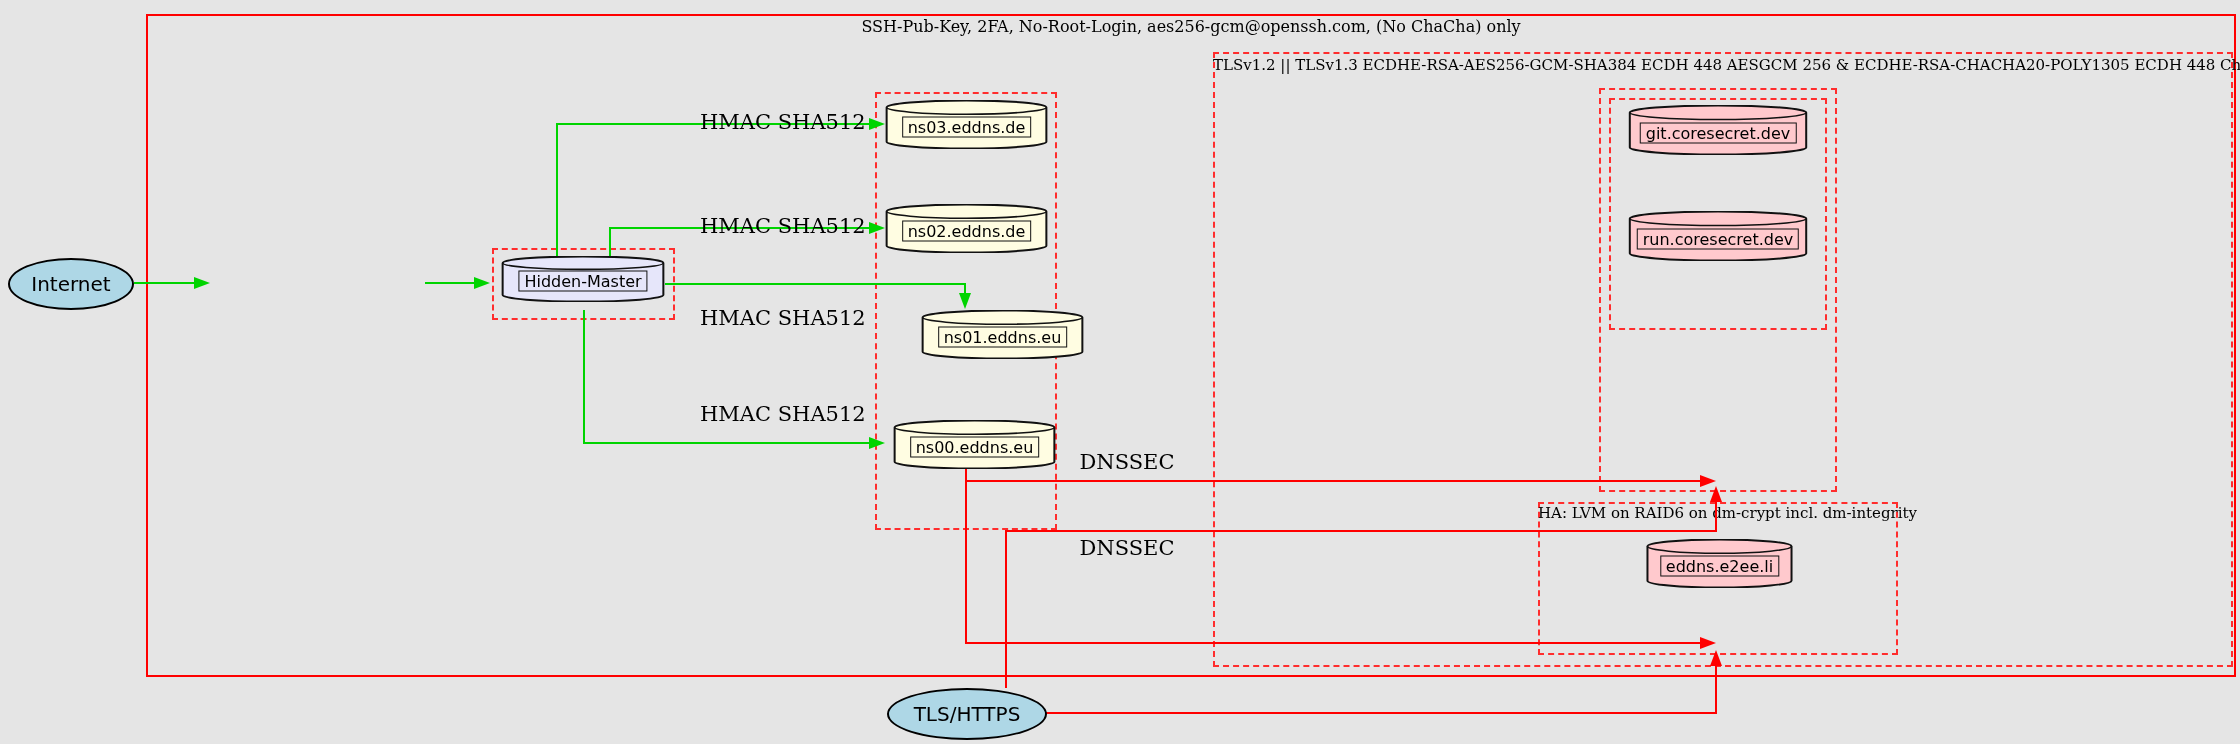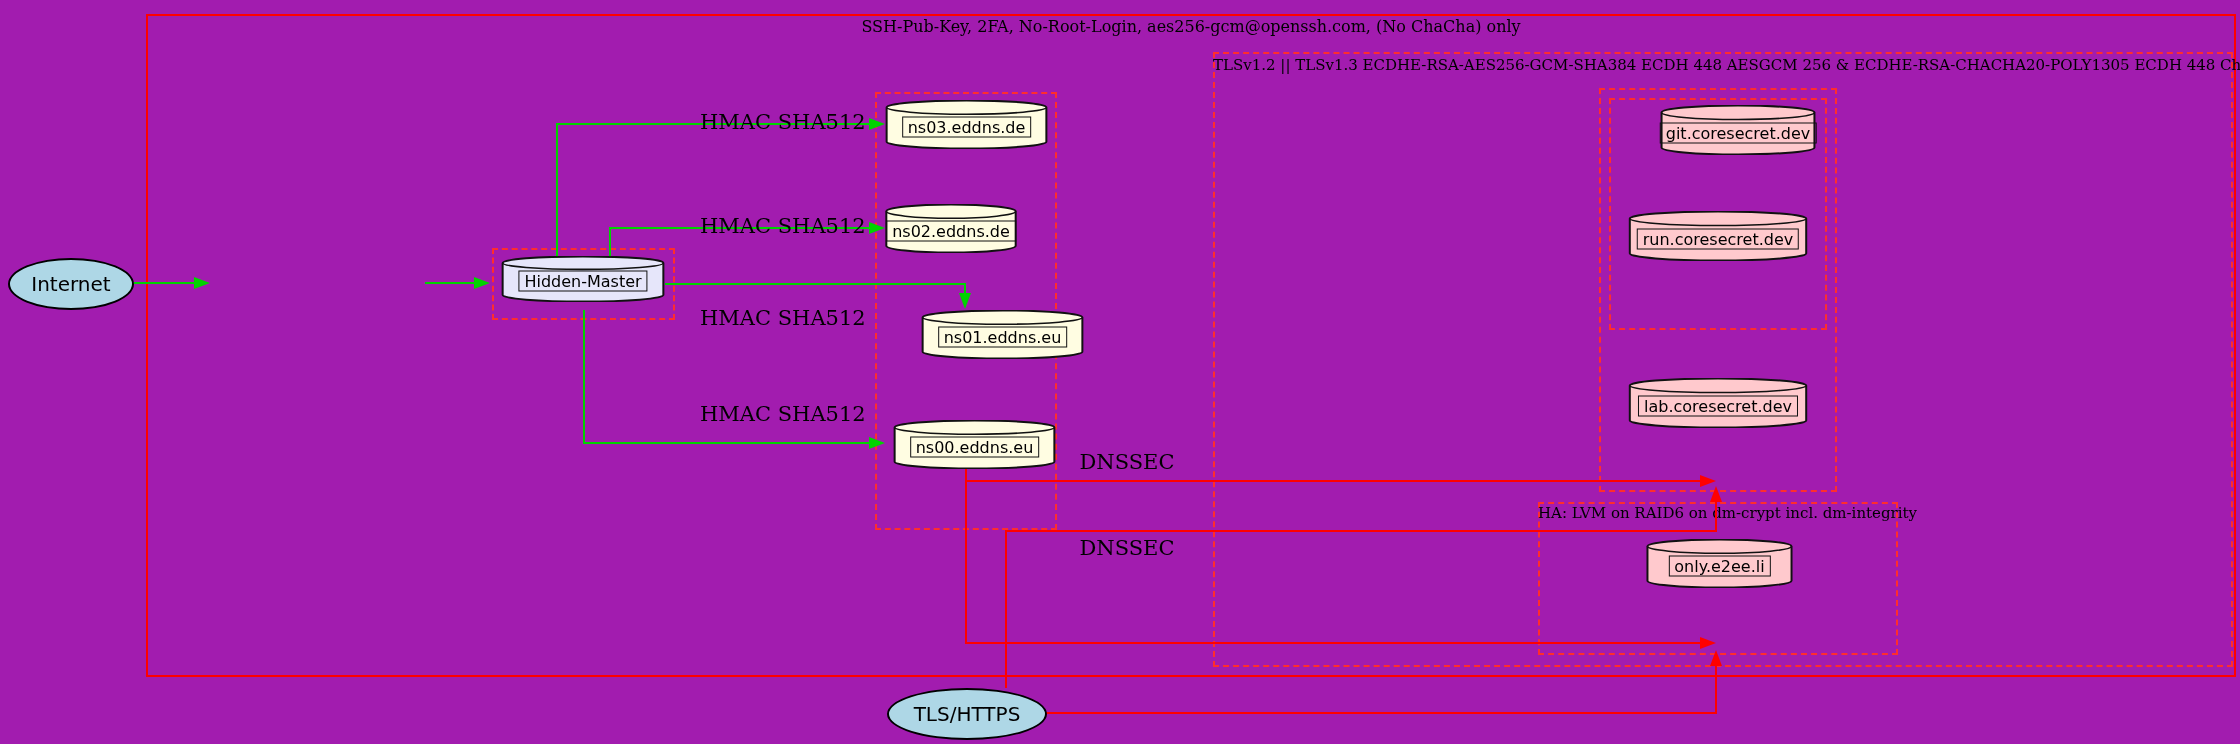--- a/index.html
+++ b/index.html
@@ -1,17 +1,17 @@
 <!DOCTYPE html>
 <html><head>
 <meta charset="utf-8">
 <title>DNS / TLS Infrastructure Diagram</title>
 <style>
   html,body{margin:0;padding:0;background:#fff;}
-  .canvas{position:relative;width:2240px;height:744px;background:#a21caf;overflow:hidden;
+  .canvas{position:relative;width:2240px;height:744px;background:#e5e5e5;overflow:hidden;
           font-family:"DejaVu Sans","Liberation Sans",sans-serif;color:#000;}
   
   .box{position:absolute;box-sizing:border-box;}
   .solid{border:2px solid #ff0000;}
   .dash{border:2px dashed #ff2d2d;}
   .clabel{position:absolute;font-family:"DejaVu Serif","Liberation Serif",serif;
           text-align:center;white-space:nowrap;}
   
   .hl{position:absolute;height:2px;}
   .vl{position:absolute;width:2px;}
@@ -119,21 +119,21 @@
   </div>
 
   <div class="node cyl" style="left:885px;top:100px;width:163px;height:49px;">
     <svg viewBox="0 0 100 100" preserveAspectRatio="none">
       <path class="cylfill" fill="#fffde2" d="M1,15 A49,14 0 0 1 99,15 L99,85 A49,14 0 0 1 1,85 Z"></path>
       <path class="cylrim" d="M1,15 A49,14 0 0 0 99,15"></path>
     </svg>
     <span class="nlabel">ns03.eddns.de</span>
   </div>
 
-  <div class="node cyl" style="left:885px;top:204px;width:132px;height:49px;">
+  <div class="node cyl" style="left:885px;top:204px;width:163px;height:49px;">
     <svg viewBox="0 0 100 100" preserveAspectRatio="none">
       <path class="cylfill" fill="#fffde2" d="M1,15 A49,14 0 0 1 99,15 L99,85 A49,14 0 0 1 1,85 Z"></path>
       <path class="cylrim" d="M1,15 A49,14 0 0 0 99,15"></path>
     </svg>
     <span class="nlabel">ns02.eddns.de</span>
   </div>
 
   <div class="node cyl" style="left:885px;top:310px;width:163px;height:49px;margin-left:36px;">
     <svg viewBox="0 0 100 100" preserveAspectRatio="none">
       <path class="cylfill" fill="#fffde2" d="M1,15 A49,14 0 0 1 99,15 L99,85 A49,14 0 0 1 1,85 Z"></path>
@@ -143,49 +143,42 @@
   </div>
 
   <div class="node cyl" style="left:885px;top:420px;width:163px;height:49px;margin-left:8px;">
     <svg viewBox="0 0 100 100" preserveAspectRatio="none">
       <path class="cylfill" fill="#fffde2" d="M1,15 A49,14 0 0 1 99,15 L99,85 A49,14 0 0 1 1,85 Z"></path>
       <path class="cylrim" d="M1,15 A49,14 0 0 0 99,15"></path>
     </svg>
     <span class="nlabel">ns00.eddns.eu</span>
   </div>
 
-  <div class="node cyl" style="left:1628px;top:105px;width:156px;height:50px;margin-left:32px;">
+  <div class="node cyl" style="left:1628px;top:105px;width:180px;height:50px;">
     <svg viewBox="0 0 100 100" preserveAspectRatio="none">
       <path class="cylfill" fill="#ffc9cd" d="M1,15 A49,14 0 0 1 99,15 L99,85 A49,14 0 0 1 1,85 Z"></path>
       <path class="cylrim" d="M1,15 A49,14 0 0 0 99,15"></path>
     </svg>
     <span class="nlabel">git.coresecret.dev</span>
   </div>
 
   <div class="node cyl" style="left:1628px;top:211px;width:180px;height:50px;">
     <svg viewBox="0 0 100 100" preserveAspectRatio="none">
       <path class="cylfill" fill="#ffc9cd" d="M1,15 A49,14 0 0 1 99,15 L99,85 A49,14 0 0 1 1,85 Z"></path>
       <path class="cylrim" d="M1,15 A49,14 0 0 0 99,15"></path>
     </svg>
     <span class="nlabel">run.coresecret.dev</span>
   </div>
 
-  <div class="node cyl" style="left:1628px;top:378px;width:180px;height:50px;">
-    <svg viewBox="0 0 100 100" preserveAspectRatio="none">
-      <path class="cylfill" fill="#ffc9cd" d="M1,15 A49,14 0 0 1 99,15 L99,85 A49,14 0 0 1 1,85 Z"></path>
-      <path class="cylrim" d="M1,15 A49,14 0 0 0 99,15"></path>
-    </svg>
-    <span class="nlabel">lab.coresecret.dev</span>
-  </div>
 
   <div class="node cyl" style="left:1646px;top:539px;width:147px;height:49px;">
     <svg viewBox="0 0 100 100" preserveAspectRatio="none">
       <path class="cylfill" fill="#ffc9cd" d="M1,15 A49,14 0 0 1 99,15 L99,85 A49,14 0 0 1 1,85 Z"></path>
       <path class="cylrim" d="M1,15 A49,14 0 0 0 99,15"></path>
     </svg>
-    <span class="nlabel">only.e2ee.li</span>
+    <span class="nlabel">eddns.e2ee.li</span>
   </div>
 
   <div class="node ellipse" style="left:887px;top:688px;width:160px;height:52px;">
     <span>TLS/HTTPS</span>
   </div>
 
 </div>
 
 </body></html>

